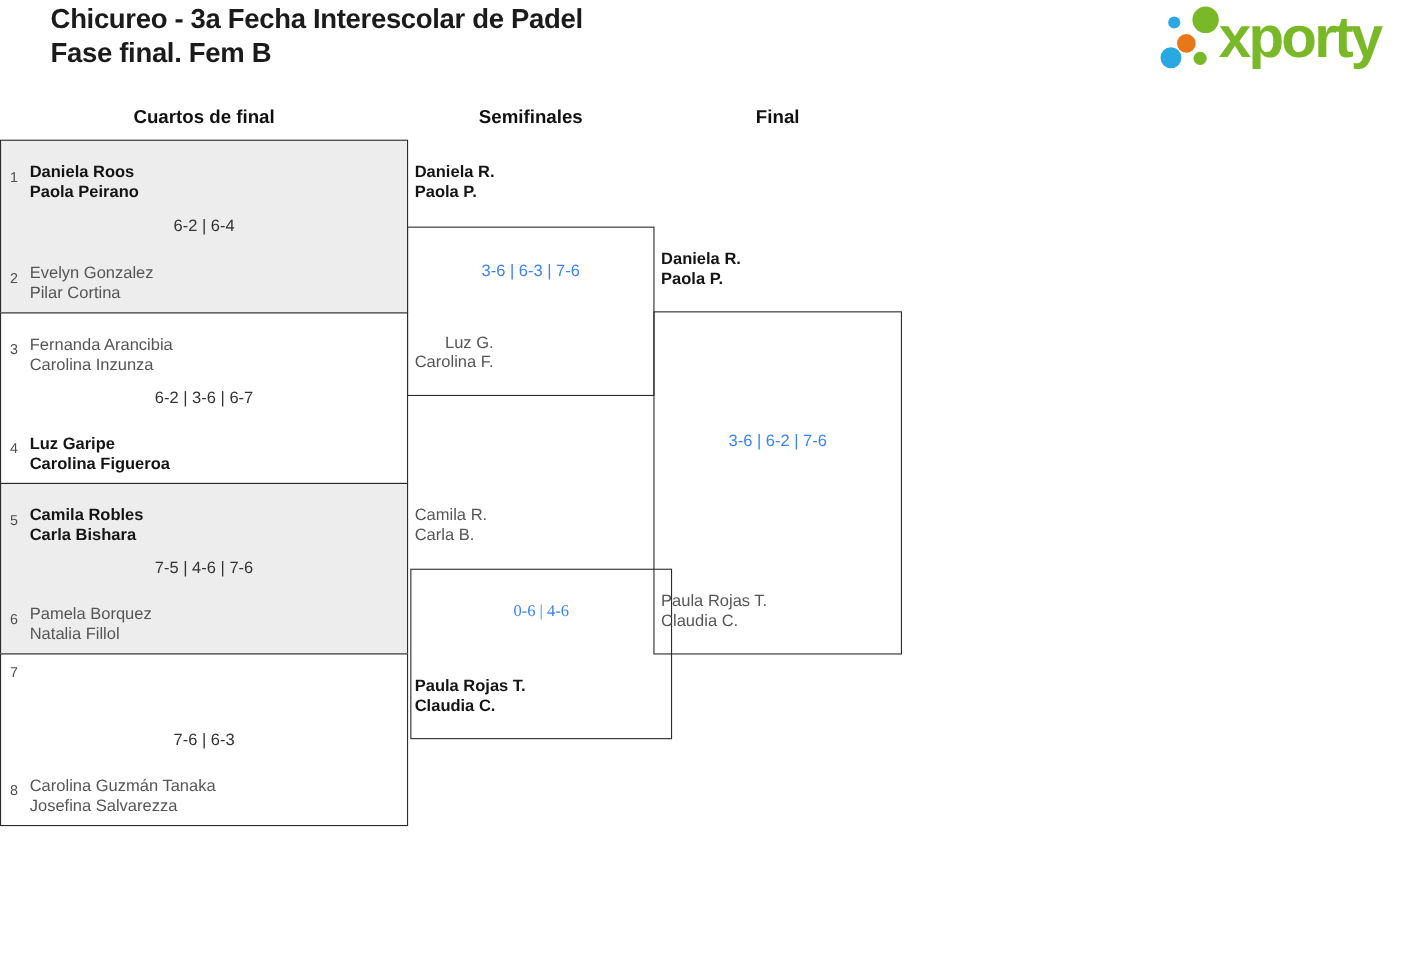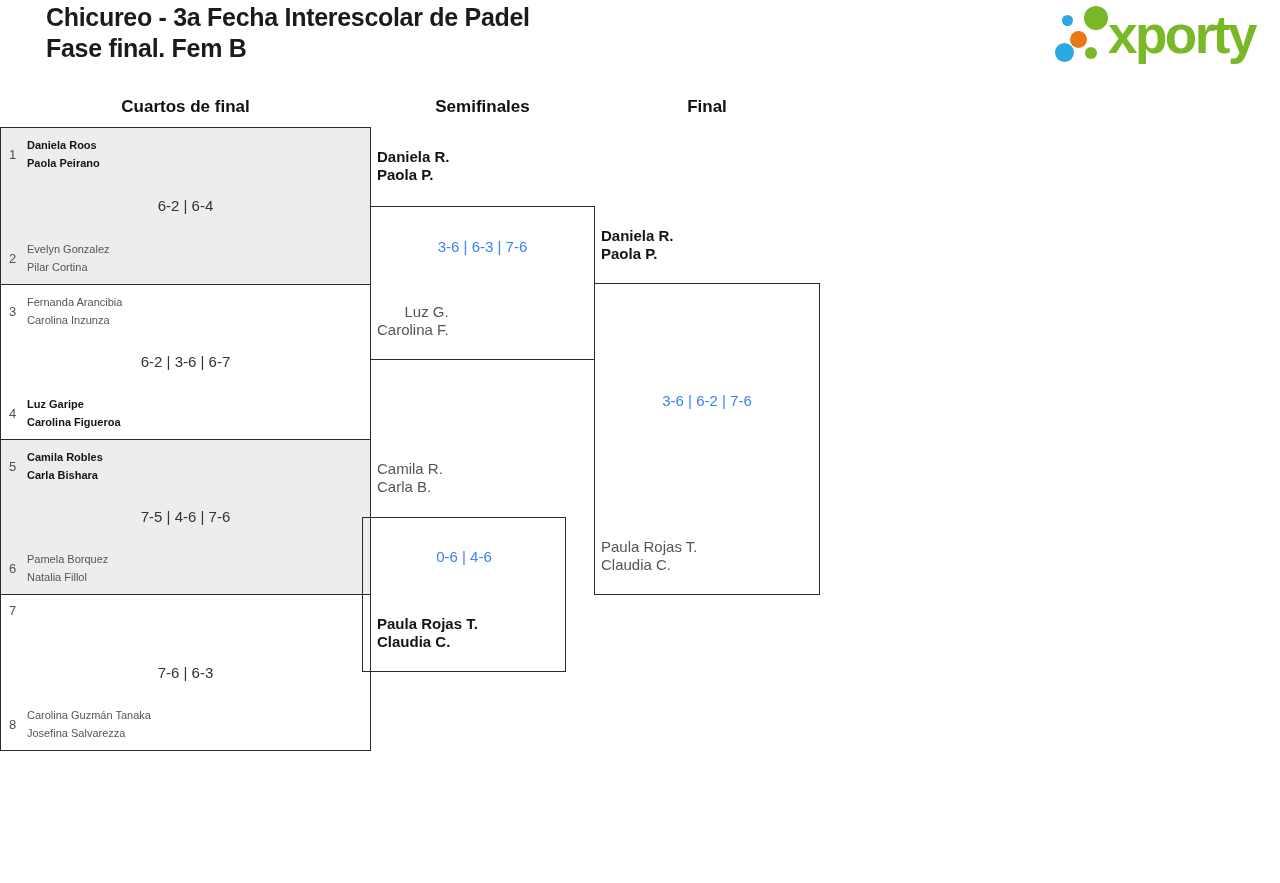--- a/index.html
+++ b/index.html
@@ -28,28 +28,28 @@
 
   
   .box{position:absolute;border:1px solid #2b2b2b;box-sizing:border-box;}
   .qf{left:0;width:371px;background:#fff;}
   .qf.shaded{background:#ededed;}
   .qf1{top:127px;height:158px;}
   .qf2{top:284px;height:156px;}
   .qf3{top:439px;height:156px;}
   .qf4{top:594px;height:157px;}
   .sf1{left:370px;top:206px;width:225px;height:154px;}
-  .sf2{left:362px;top:517px;width:204px;height:155px;}
+  .sf2{left:373px;top:517px;width:238px;height:155px;font-family:Liberation Serif, serif;}
   .fin{left:594px;top:283px;width:226px;height:312px;}
 
   .team-row{position:absolute;left:0;display:flex;align-items:center;}
   .team-row.top{top:8px;}
   .team-row.bottom{bottom:8px;}
   .seed{width:18px;margin-left:8px;font-size:13px;color:#4f4f4f;flex:none;}
-  .names{font-size:11px;line-height:18px;color:#555;}
+  .names{font-size:15px;line-height:18px;color:#555;margin-top:12px;}
   .names div{white-space:nowrap;}
   .winner .names{font-weight:700;color:#141414;}
 
   .score{position:absolute;left:0;right:0;top:50%;margin-top:-9px;text-align:center;font-size:15px;color:#333;}
   .box-score{position:absolute;left:0;right:0;text-align:center;font-size:15px;color:#3b82f6;}
   .sf1 .box-score{top:31px;}
   .sf2 .box-score{top:30px;}
   .fin .box-score{top:108px;}
 
   

